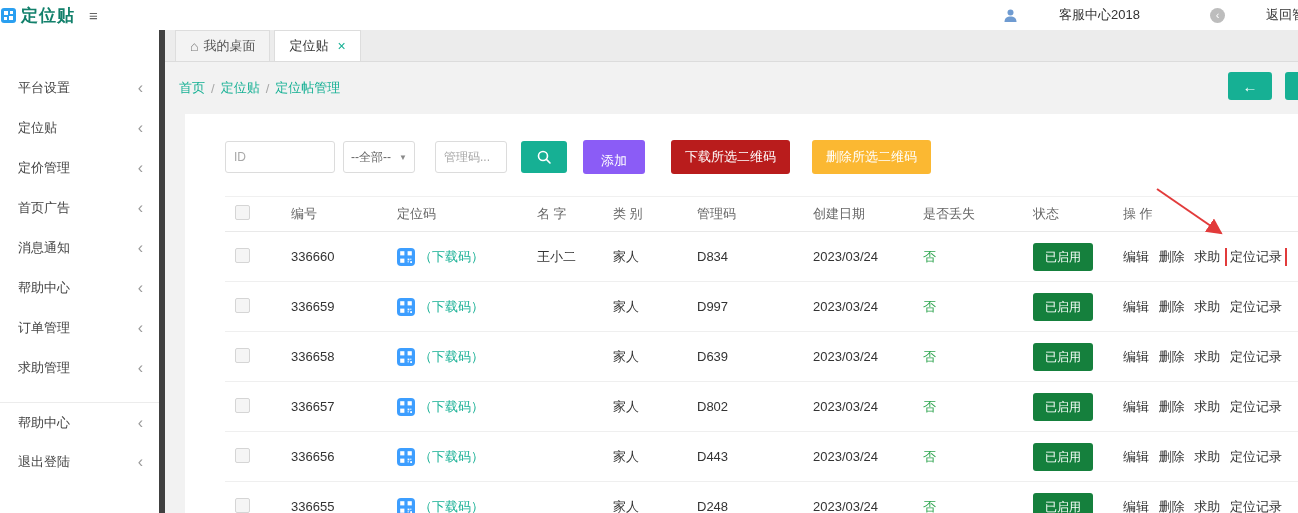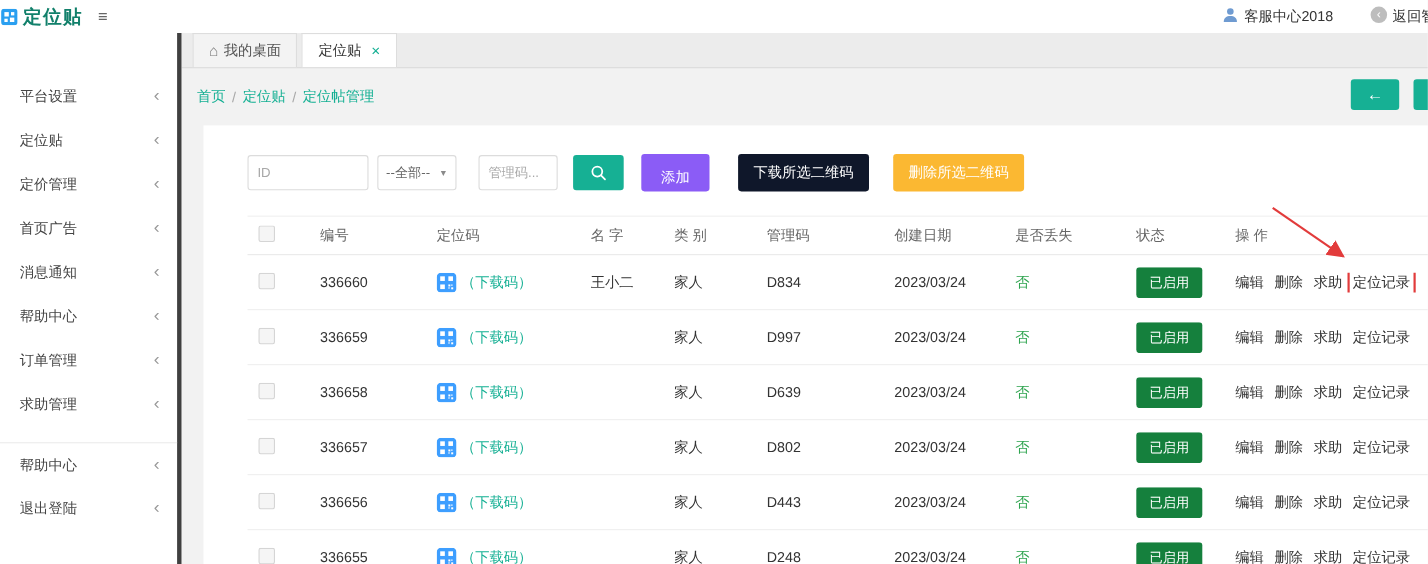--- a/index.html
+++ b/index.html
@@ -12,32 +12,32 @@
     color: #333;
   }
   
   .header {
     position:absolute; top:0; left:0; width:100%; height:30px;
     background:#fff; display:flex; align-items:center; z-index:6;
   }
   .logo-icon { width:15px; height:15px; margin:0 5px 0 1px; flex:0 0 auto; }
   .logo-text { font-size:17px; font-weight:bold; color:#12806b; letter-spacing:1px; }
   .hamburger { margin-left:14px; color:#666; font-size:15px; cursor:pointer; line-height:1; }
-  .header-right { margin-left:auto; display:flex; font-size:13px; color:#333; white-space:nowrap; }
+  .header-right { margin-left:auto; display:flex; align-items:center; font-size:13px; color:#333; white-space:nowrap;gap:36px; }
   .user-icon { width:15px; height:15px; margin-right:5px; }
   .user-name { margin-right:34px; cursor:pointer; }
   .return-circle {
     width:15px; height:15px; border-radius:50%; background:#bdbdbd; color:#fff;
     font-size:11px; line-height:14px; text-align:center; margin-right:5px; flex:0 0 auto;
   }
   .return-link { margin-right:-20px; cursor:pointer; }
   
   .sidebar {
     position:absolute; top:30px; left:0; width:165px; height:483px;
-    background:#fff; border-right:4px solid #404040; padding-top:38px; z-index:5;
+    background:#fff; border-right:6px solid #404040; padding-top:38px; z-index:5;
   }
   .side-item {
     height:40px; display:flex; align-items:center; justify-content:space-between;
     padding:0 16px 0 18px; font-size:13px; color:#444; cursor:pointer;
   }
   .side-item.divided { border-top:1px solid #ececec; margin-top:14px; }
   .side-item .chev { color:#9a9a9a; font-size:16px; line-height:1; }
   
   .main { position:absolute; left:165px; top:30px; right:0; bottom:0; background:#f2f2f2; }
   .tabbar {
@@ -82,21 +82,21 @@
     font-size:12px; color:#666; background:#fff; cursor:pointer;
   }
   .sel .caret { font-size:8px; color:#8a8a8a; }
   .inp-code { width:72px; margin-left:20px; }
   .btn { border:none; border-radius:3px; color:#fff; font-size:13px; cursor:pointer;
          font-family:"Liberation Sans","DejaVu Sans",sans-serif; }
   .btn-search { margin-left:14px; width:46px; height:32px; background:#16b094;
                 display:flex; align-items:center; justify-content:center; }
   .btn-add   { margin-left:16px; height:34px; padding:12px 18px; background:#8b5cf6; }
   .btn-batch { margin-left:30px; height:34px; padding:0 14px; background:#3d9eff; }
-  .btn-dl    { margin-left:26px; height:34px; padding:0 14px; background:#0f172a; }
+  .btn-dl    { margin-left:26px; height:34px; padding:0 14px; background:#b91c1c; }
   .btn-del   { margin-left:22px; height:34px; padding:0 14px; background:#fbb832; }
   
   .table { margin:22px 0 0 40px; width:1090px; font-size:13px; }
   .thead { display:flex; align-items:center; height:36px; color:#666;
            border-top:1px solid #f0f0f0; border-bottom:1px solid #e9e9e9; }
   .tr { display:flex; align-items:center; height:50px; border-bottom:1px solid #efefef; }
   .td, .th { padding-left:8px; overflow:hidden; white-space:nowrap; }
   .c-check  { width:58px;  padding-left:10px; }
   .c-id     { width:106px; }
   .c-qr     { width:140px; display:flex; align-items:center; }

